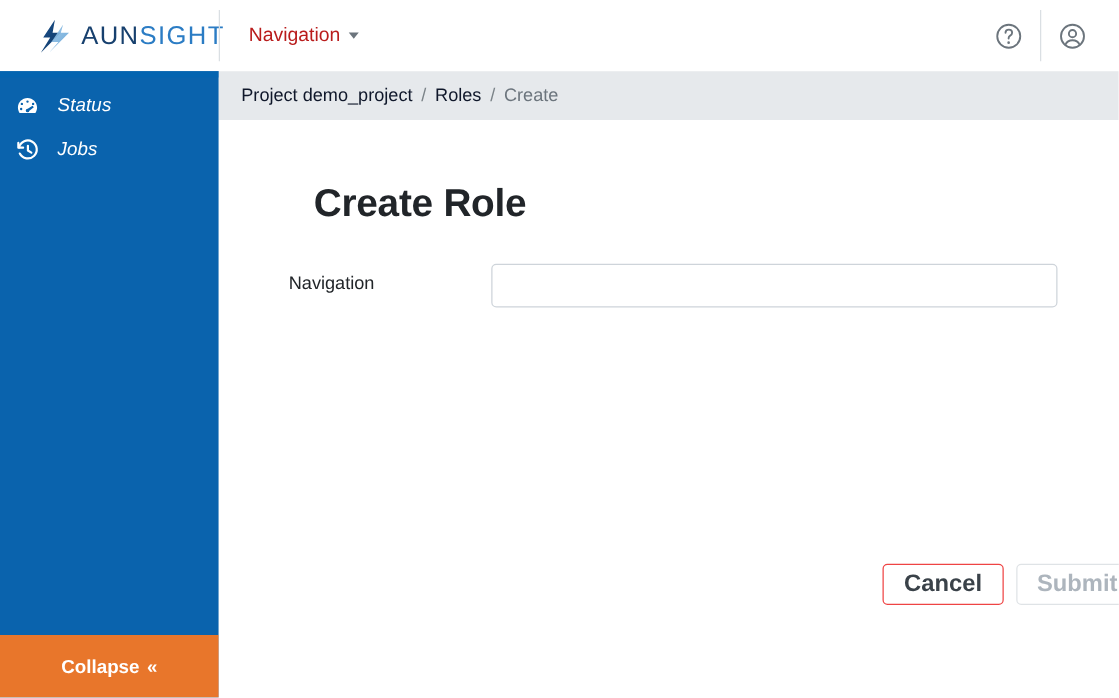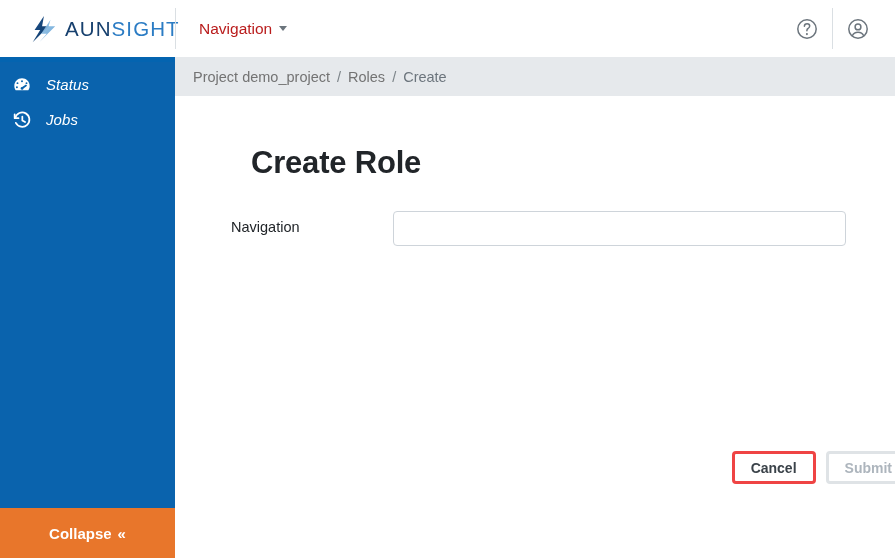--- a/index.html
+++ b/index.html
@@ -155,21 +155,21 @@
     position: absolute;
     top: 57px; left: 175px;
     width: 720px; height: 39px;
     background: #e6e9ec;
     display: flex;
     align-items: center;
     padding-left: 18px;
   }
   .crumb {
     font-size: 14.5px;
-    color: #737373;
+    color: #0f172a;
     cursor: pointer;
     white-space: nowrap;
   }
   .crumb.current {
     color: #6c757d;
     cursor: default;
   }
   .crumb-sep {
     font-size: 14.5px;
     color: #7b8388;
@@ -230,25 +230,25 @@
     position: absolute;
     top: 240px; left: 0;
     width: 680px;
     display: flex;
     justify-content: flex-end;
     gap: 10px;
   }
   .btn {
     height: 33px;
     padding: 0 16px;
-    border: 3px solid #ef4444;
+    border: 1px solid #ef4444;
     border-radius: 4px;
     background: #ffffff;
     font-family: "Liberation Sans", sans-serif;
-    font-size: 14px;
+    font-size: 19px;
     font-weight: 700;
     cursor: pointer;
   }
   .btn-cancel { color: #3a4249; }
   .btn-submit {
     color: #adb5bd;
     border-color: #dfe3e6;
     cursor: default;
   }
 </style>

